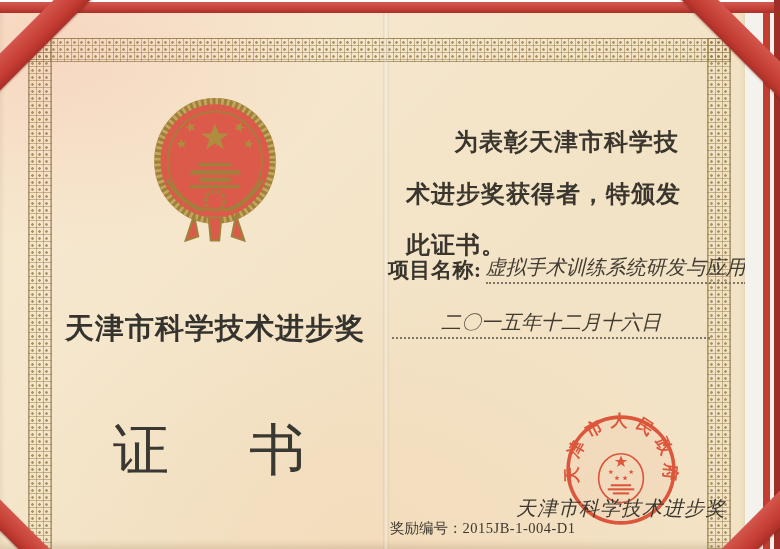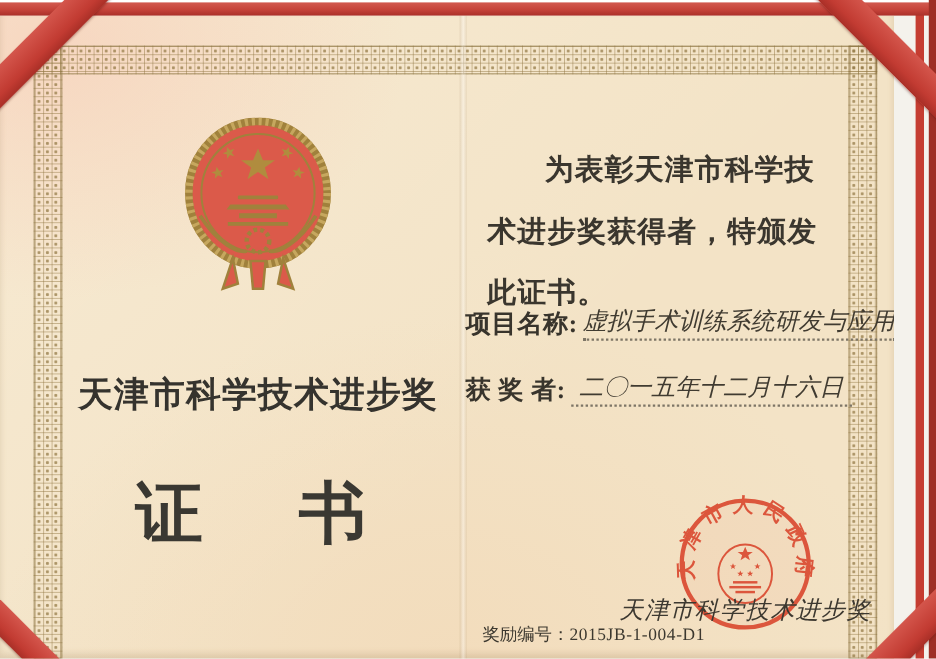--- a/index.html
+++ b/index.html
@@ -55,23 +55,23 @@
 
   
   .left-col{position:absolute;left:50px;top:0;width:330px;height:536px;}
   .emblem{position:absolute;left:50%;top:85px;transform:translateX(-50%);width:128px;height:152px;}
   .award-title{
     position:absolute;top:296px;left:0;width:100%;text-align:center;
     font-family:"Liberation Sans","DejaVu Sans",sans-serif;
     font-size:29px;font-weight:700;color:#35332e;letter-spacing:1px;white-space:nowrap;
   }
   .doc-type{
-    position:absolute;top:378px;left:0;width:100%;text-align:center;
+    position:absolute;top:400px;left:0;width:100%;text-align:center;
     font-family:"Liberation Sans","DejaVu Sans",sans-serif;
-    font-size:56px;font-weight:700;color:#3a3832;letter-spacing:12px;white-space:nowrap;
+    font-size:56px;font-weight:400;color:#3a3832;letter-spacing:12px;white-space:nowrap;
   }
   
   .right-col{position:absolute;left:388px;top:0;width:330px;height:536px;}
   .citation{
     position:absolute;top:86px;left:0;width:289px;
     font-size:24px;font-weight:700;color:#3a362e;line-height:2.15;
     text-indent:2em;letter-spacing:1px;margin:18px;
   }
   .fields{position:absolute;top:238px;left:0;width:322px;}
   .field-row{display:flex;align-items:flex-end;margin-bottom:22px;height:33px;}
@@ -79,21 +79,21 @@
   .field-value{
     flex:1;margin-left:4px;text-align:center;font-size:20px;color:#403b31;
     font-style:italic;border-bottom:2px dotted #7d7566;padding-bottom:1px;white-space:nowrap;
   }
   .seal{position:absolute;left:174px;top:398px;width:118px;height:118px;opacity:.9;
     mix-blend-mode:multiply;z-index:2;}
   .date{
     position:absolute;left:128px;top:482px;width:210px;z-index:4;
     font-size:20px;color:#3c3830;font-style:italic;letter-spacing:1px;white-space:nowrap;
   }
-  .footer-no{position:absolute;left:2px;top:506px;font-size:14.5px;color:#3c382f;z-index:4;white-space:nowrap;margin-left:12px;}
+  .footer-no{position:absolute;left:2px;top:506px;font-size:14.5px;color:#3c382f;z-index:4;white-space:nowrap;}
   .footer-no .num{font-style:normal;letter-spacing:.5px;}
 </style>
 </head>
 <body>
 
 <div class="scan">
 
   <div class="cover-top"></div>
   <div class="right-stack"></div>
   <div class="right-redline"></div>
@@ -137,21 +137,20 @@
 
     <div class="right-col">
       <p class="citation">为表彰天津市科学技术进步奖获得者，特颁发此证书。</p>
 
       <div class="fields">
         <div class="field-row">
           <span class="field-label">项目名称:</span>
           <span class="field-value">虚拟手术训练系统研发与应用</span>
         </div>
         <div class="field-row">
-          <span class="field-label">获 奖 者:</span>
           <span class="field-value">二〇一五年十二月十六日</span>
         </div>
       </div>
 
       <svg class="seal" viewBox="0 0 116 116" aria-hidden="true">
         <circle cx="58" cy="58" r="52" fill="rgba(229,80,58,0.05)" stroke="#e5503a" stroke-width="3.5"></circle>
         <defs>
           <path id="sealArc" d="M 17.6,72.7 A 43,43 0 1 1 98.4,72.7" fill="none"></path>
         </defs>
         <text font-size="16.5" font-weight="700" fill="#e5503a" letter-spacing="7" font-family="Liberation Sans, DejaVu Sans, sans-serif">

